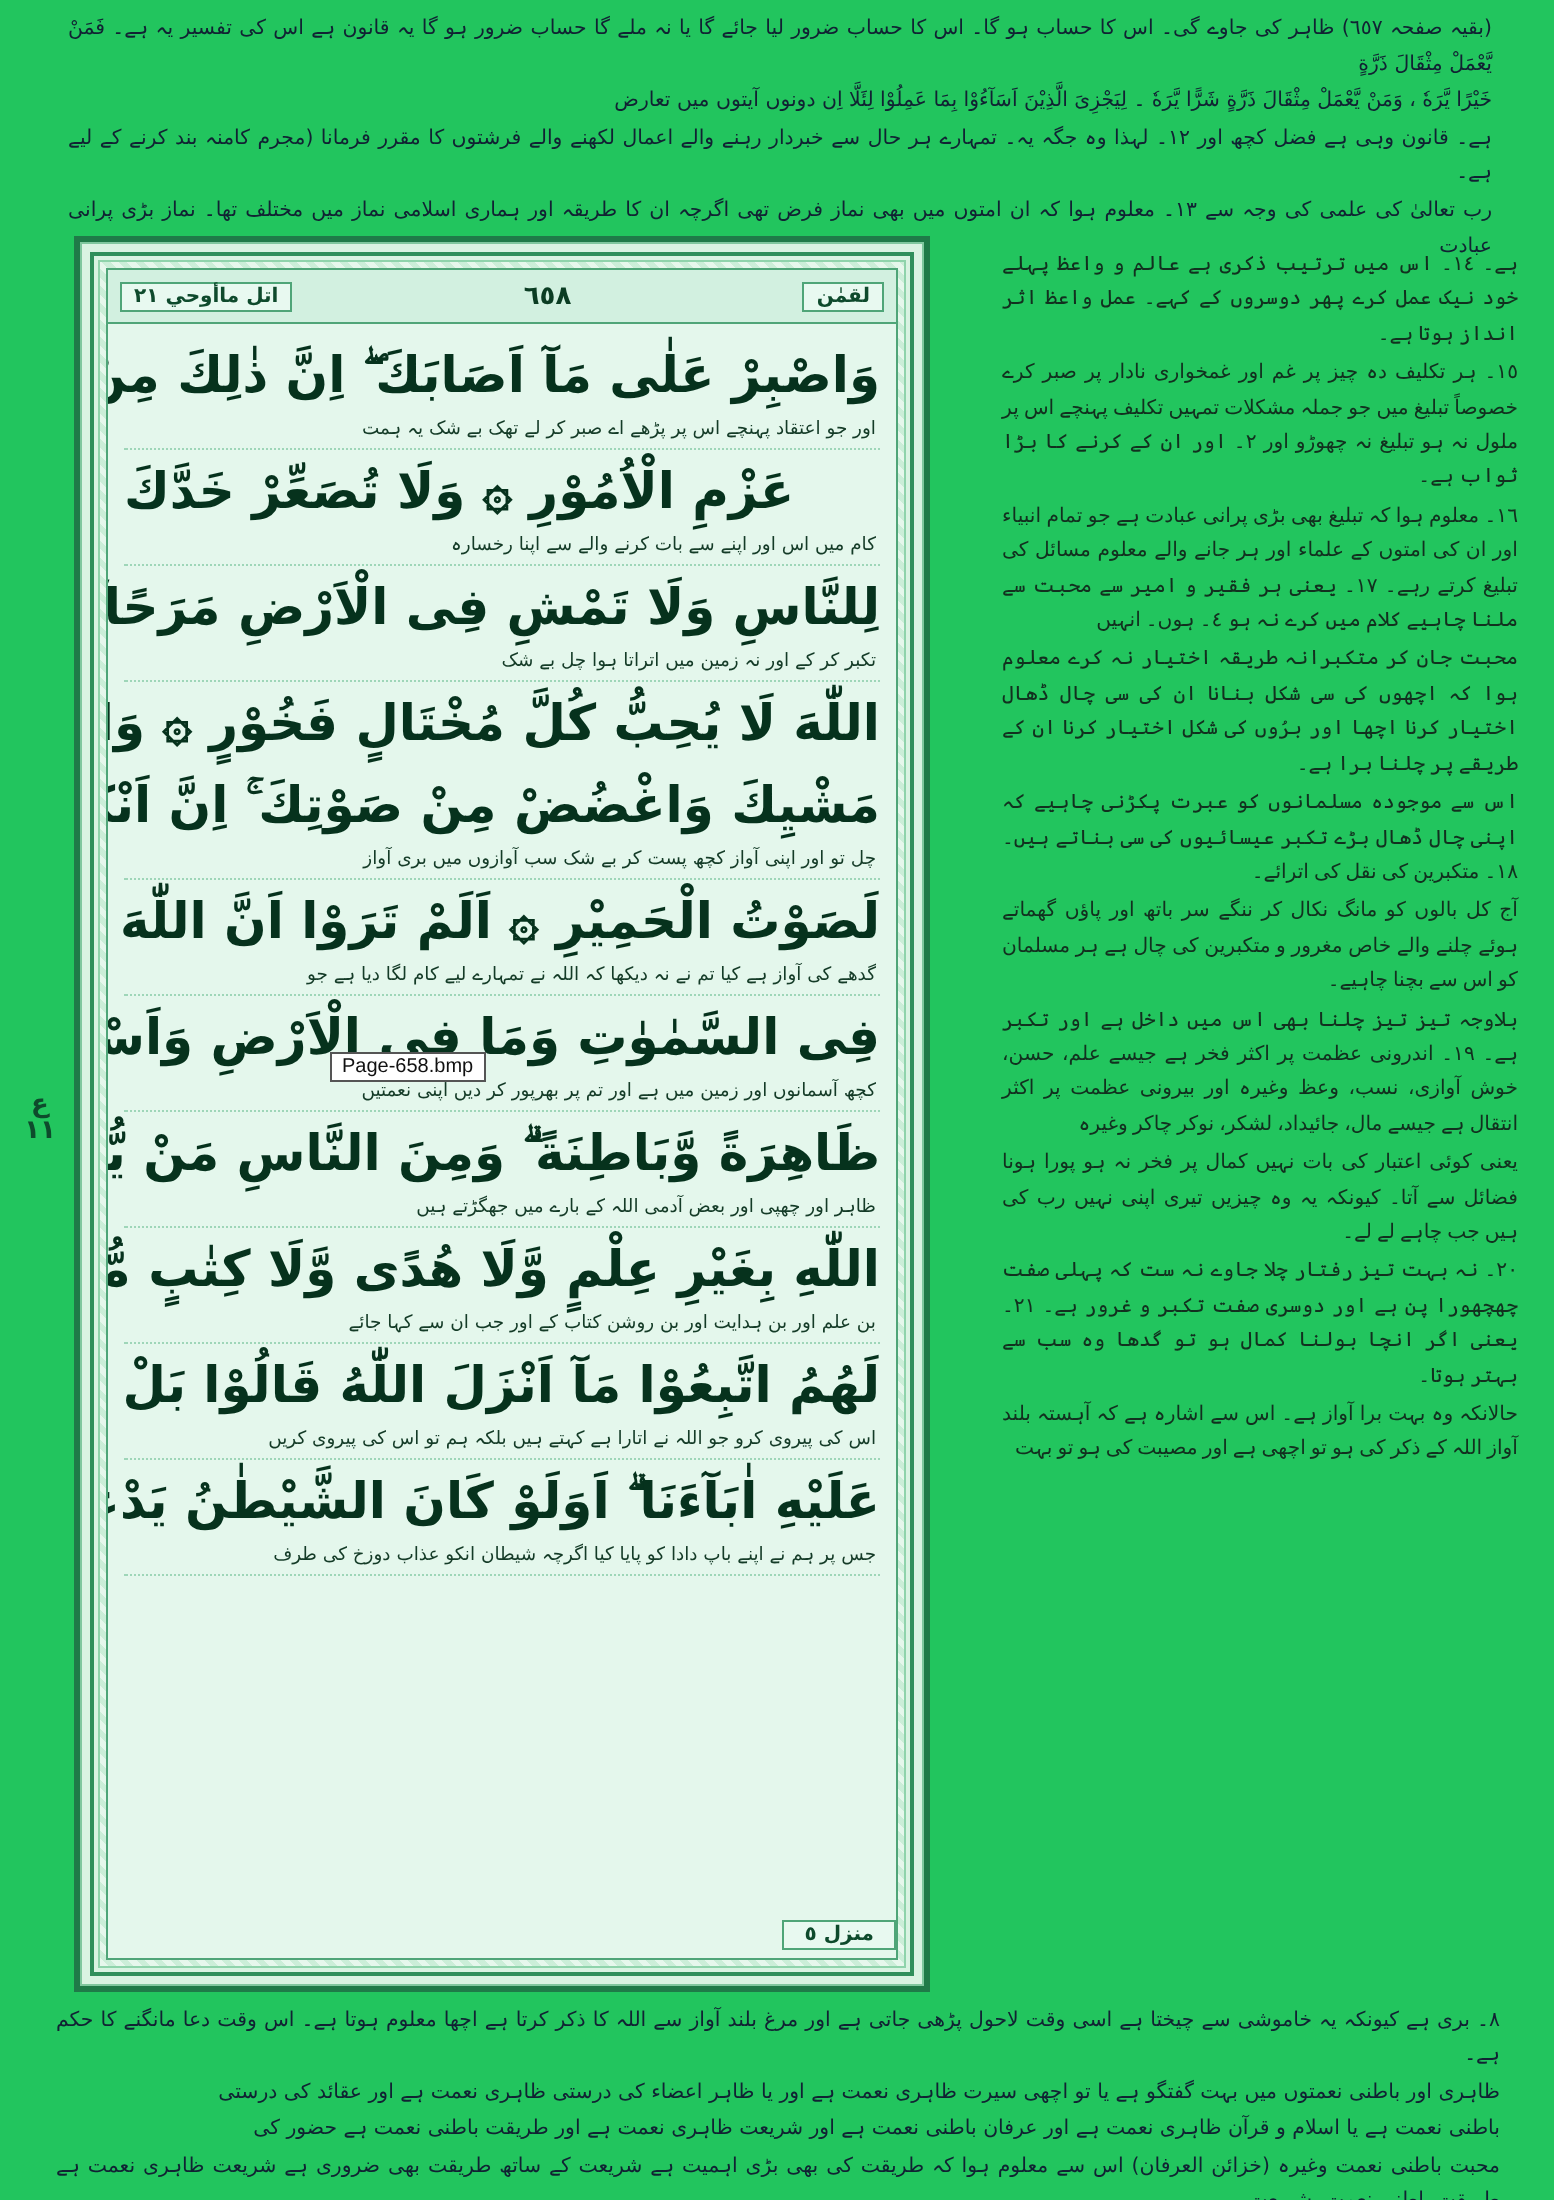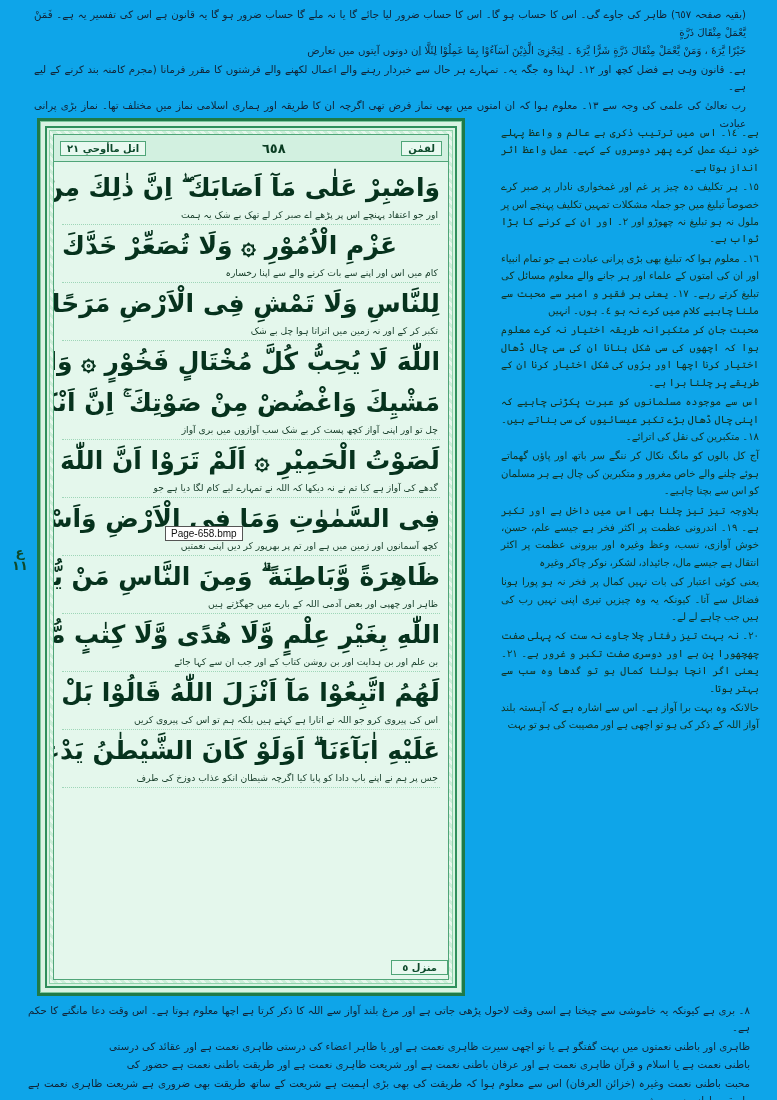--- a/index.html
+++ b/index.html
@@ -11,21 +11,21 @@
     width: 777px;
     height: 1100px;
     font-family: "DejaVu Sans", sans-serif;
     color: #0d2b1e;
     position: relative;
     overflow: hidden;
   }
   .page {
     position: absolute;
     inset: 0;
-    background: #0ea5e9;
+    background: #22c55e;
   }
 
   
   .top-commentary {
     position: absolute;
     top: 6px;
     left: 34px;
     width: 712px;
     direction: rtl;
     text-align: justify;

